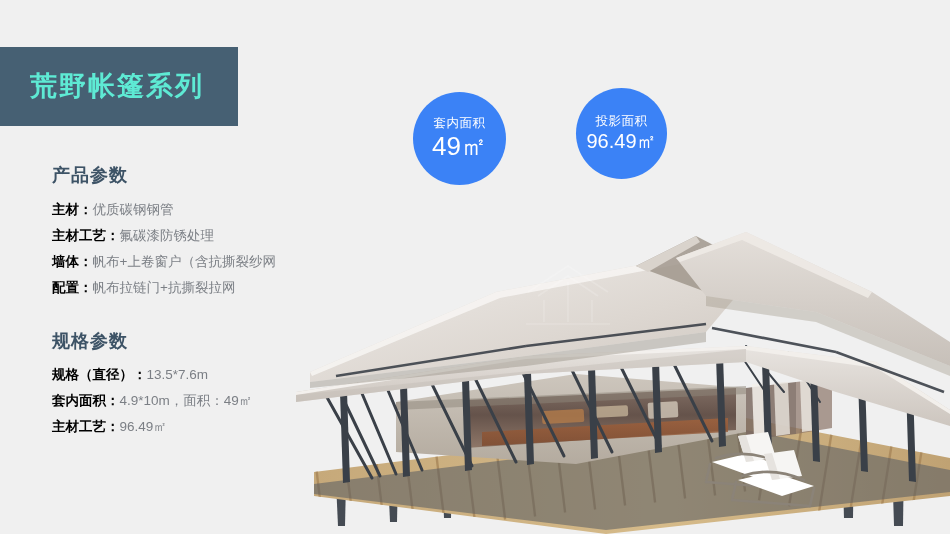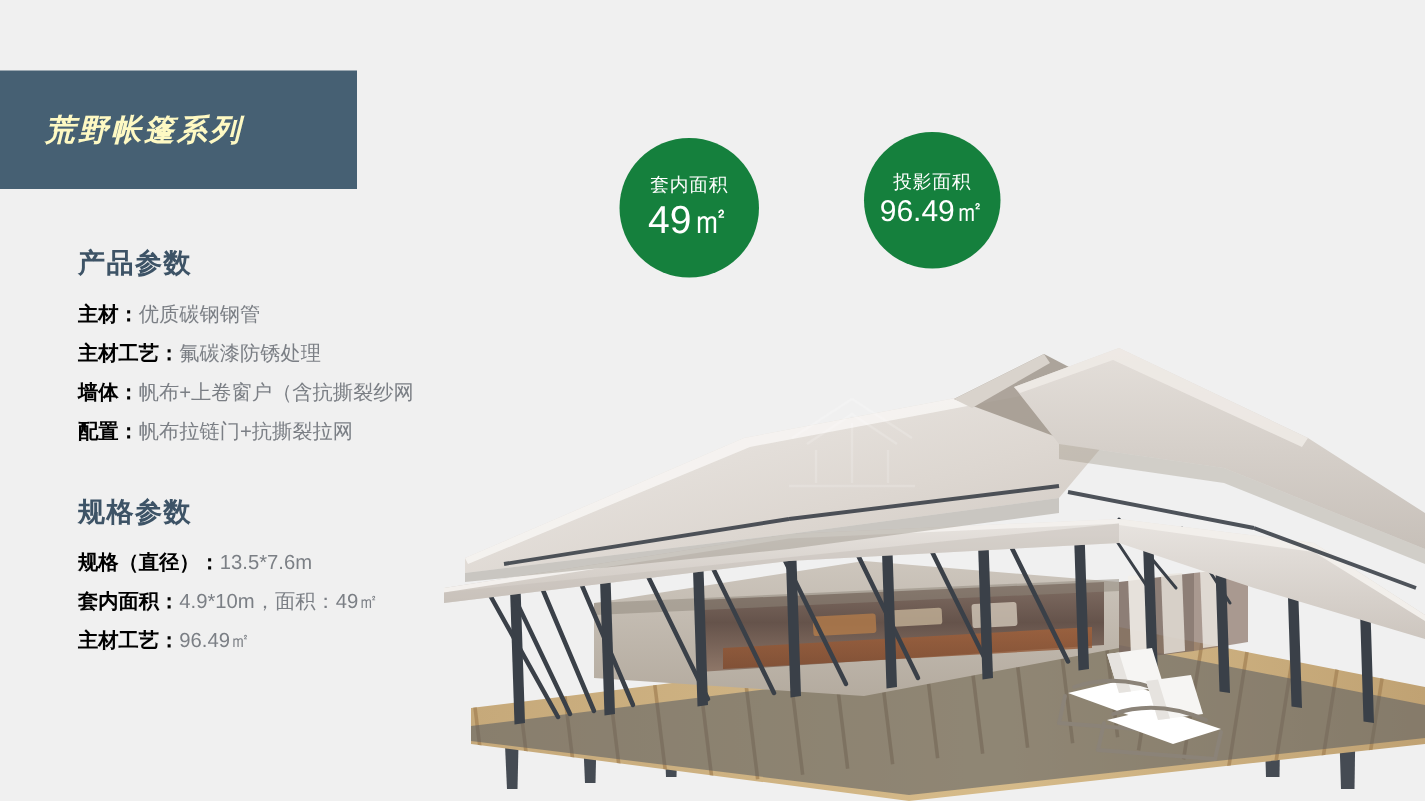--- a/index.html
+++ b/index.html
@@ -12,41 +12,40 @@
   #stage{position:absolute;left:0;top:0;width:950px;height:534px;}
 
   
   .title-banner{
     position:absolute;left:0;top:47px;width:238px;height:79px;
     background:#466073;
     display:flex;align-items:center;
     box-sizing:border-box;padding-left:30px;
   }
   .title-banner .title-text{
-    color:#fef9c3;font-size:20px;font-weight:bold;letter-spacing:2px;
+    color:#5eead4;font-size:27px;font-weight:bold;letter-spacing:2px;
     line-height:1;
-    font-style:italic;
   }
 
   
   .spec-col{position:absolute;left:52px;top:165px;width:300px;}
   .sec-heading{
     color:#3d5366;font-size:18px;font-weight:bold;letter-spacing:1px;
     margin:0 0 10px 0;line-height:1.2;
   }
   .spec-line{
     font-size:13.5px;line-height:26px;white-space:nowrap;
   }
   .spec-line .k{color:#000000;font-weight:bold;}
   .spec-line .v{color:#7b7f85;font-weight:normal;}
   .spec-group-2{margin-top:30px;}
 
   
   .circle{
-    position:absolute;border-radius:50%;background:#15803d;
+    position:absolute;border-radius:50%;background:#3b82f6;
     display:flex;flex-direction:column;align-items:center;justify-content:center;
     color:#ffffff;text-align:center;box-sizing:border-box;
   }
   .circle .c-label{font-size:12.5px;line-height:1.1;margin-bottom:2px;letter-spacing:.5px;}
   .circle .c-value{line-height:1.05;font-weight:normal;white-space:nowrap;}
   #circle-1{left:413px;top:92px;width:93px;height:93px;}
   #circle-1 .c-value{font-size:26px;}
   #circle-2{left:576px;top:88px;width:91px;height:91px;justify-content:center;}
   #circle-2 .c-value{font-size:20px;}
   #circle-3{left:740px;top:92px;width:91px;height:91px;}

